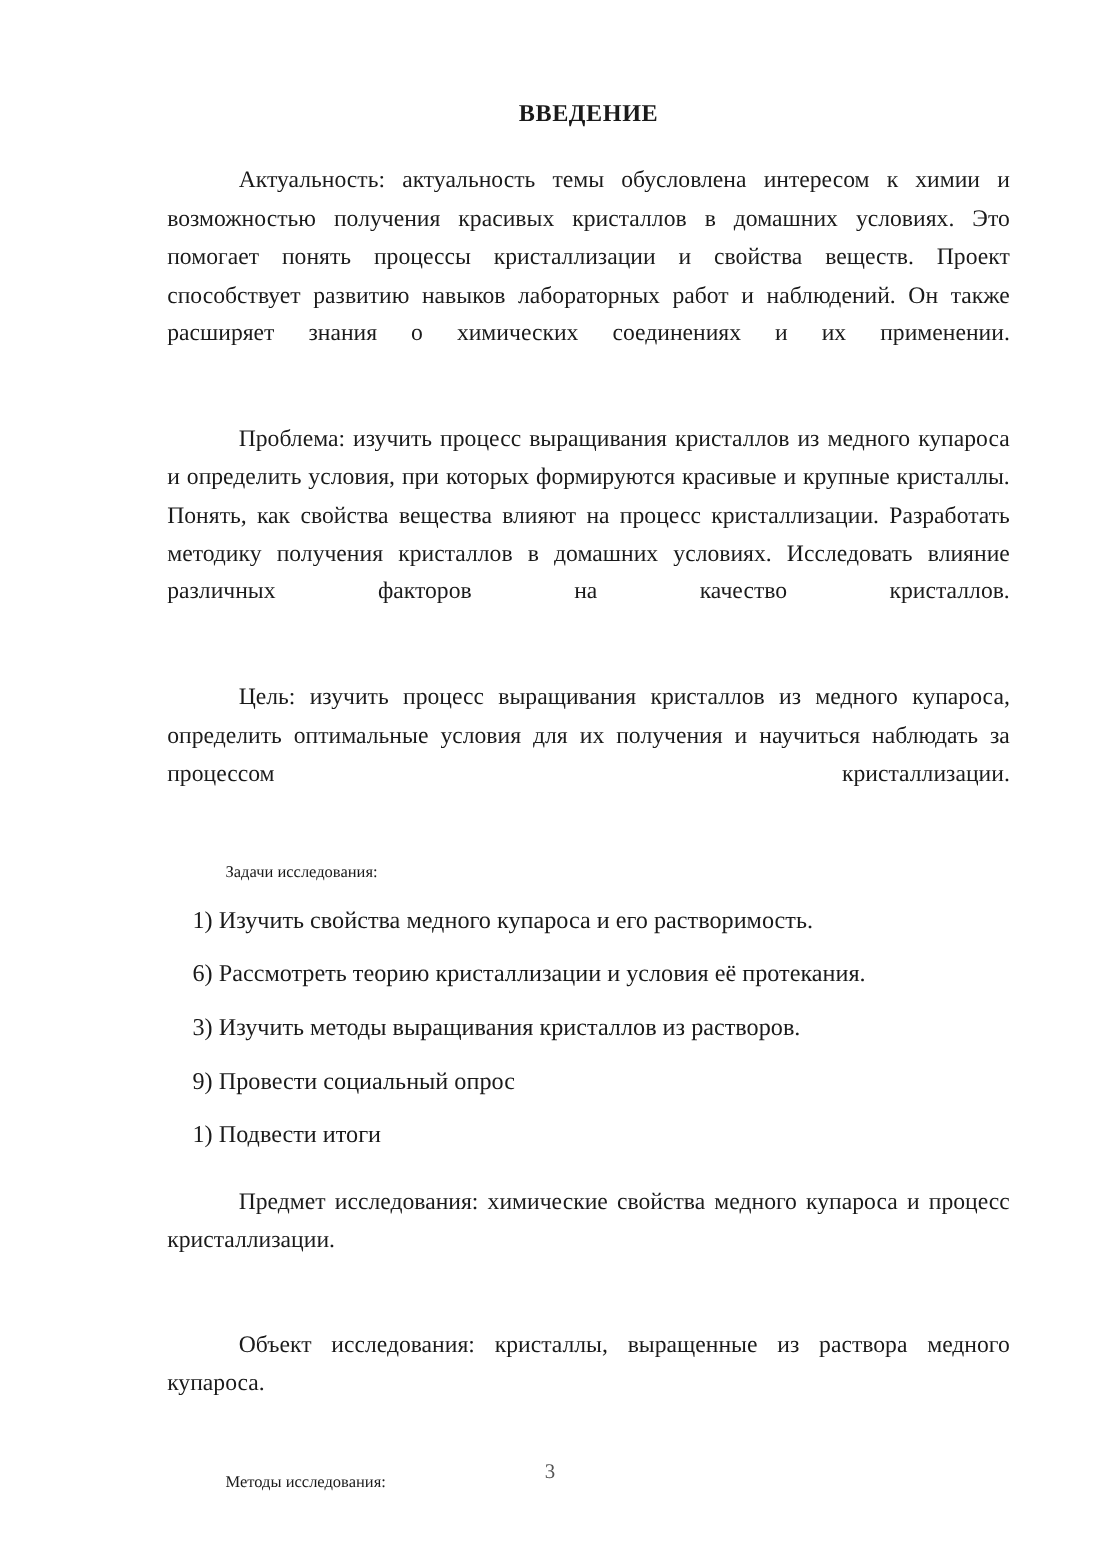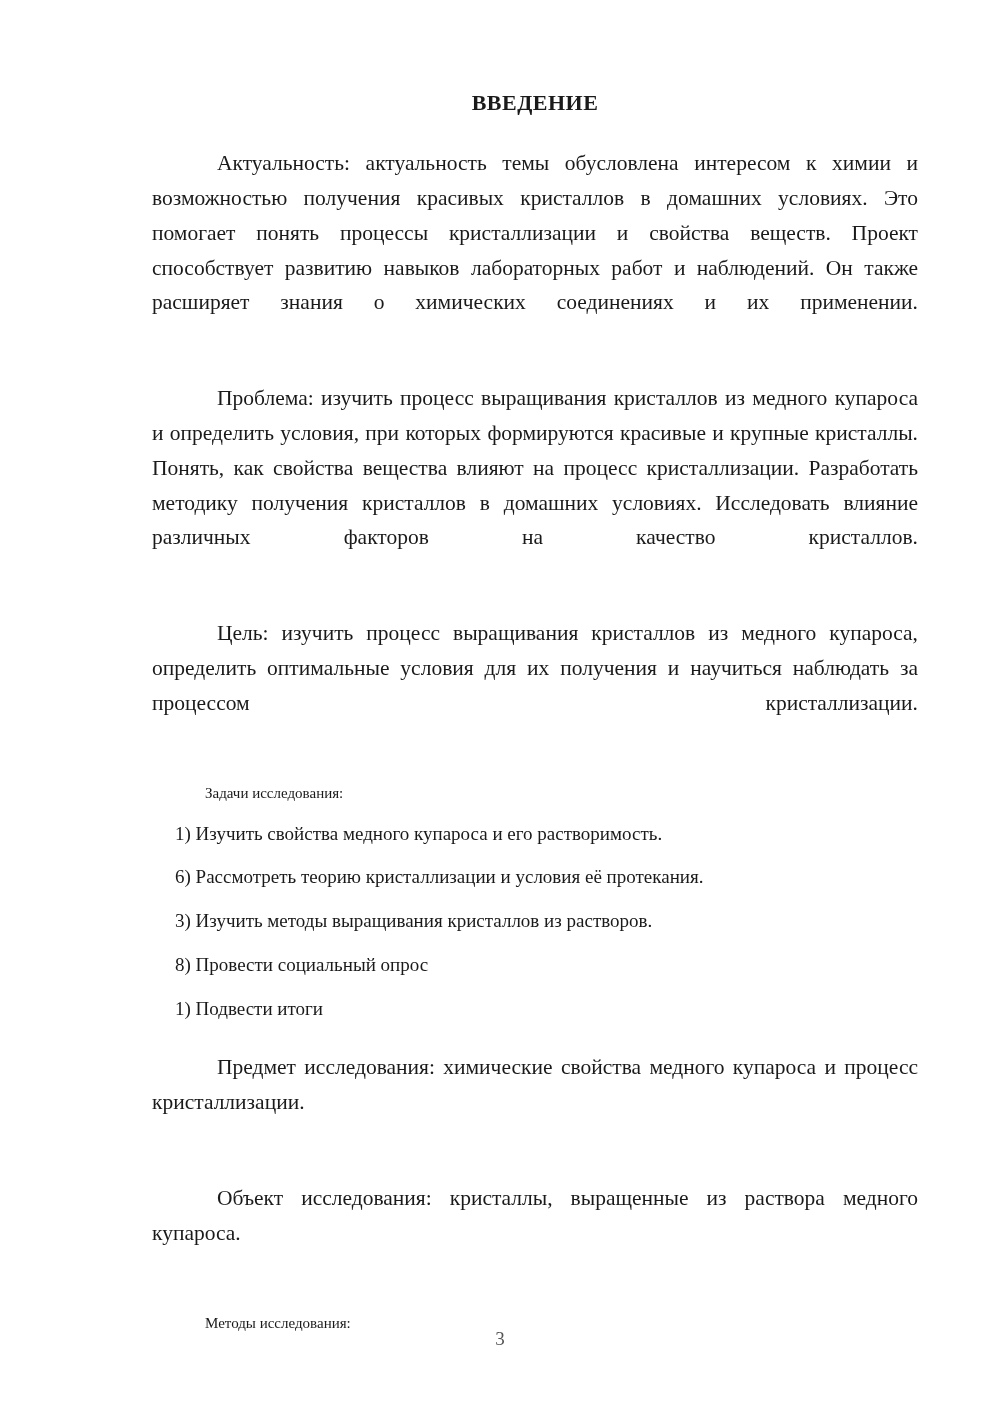--- a/index.html
+++ b/index.html
@@ -69,21 +69,21 @@
     padding-top: 14px;
   }
 
   .task-list {
     list-style: none;
     margin: 0;
     padding: 0;
   }
 
   .task-item {
-    font-size: 19px;
+    font-size: 22px;
     line-height: 1.62;
     margin: 0;
     padding: 13px 0 0 35px;
     text-align: left;
   }
 
   .page-number {
     position: absolute;
     left: 0;
     top: 1328px;
@@ -108,21 +108,21 @@
     <p class="para">Проблема: изучить процесс выращивания кристаллов из медного купароса и определить условия, при которых формируются красивые и крупные кристаллы. Понять, как свойства вещества влияют на процесс кристаллизации. Разработать методику получения кристаллов в домашних условиях. Исследовать влияние различных факторов на качество кристаллов.</p>
 
     <p class="para">Цель: изучить процесс выращивания кристаллов из медного купароса, определить оптимальные условия для их получения и научиться наблюдать за процессом кристаллизации.</p>
 
     <p class="label-line">Задачи исследования:</p>
 
     <ul class="task-list">
       <li class="task-item">1) Изучить свойства медного купароса и его растворимость.</li>
       <li class="task-item">6) Рассмотреть теорию кристаллизации и условия её протекания.</li>
       <li class="task-item">3) Изучить методы выращивания кристаллов из растворов.</li>
-      <li class="task-item">8) Провести социальный опрос</li>
+      <li class="task-item">9) Провести социальный опрос</li>
       <li class="task-item">1) Подвести итоги</li>
     </ul>
 
     <p class="para">Предмет исследования: химические свойства медного купароса и процесс кристаллизации.</p>
 
     <p class="para">Объект исследования: кристаллы, выращенные из раствора медного купароса.</p>
 
 
     <p class="label-line">Методы исследования:</p>
 

